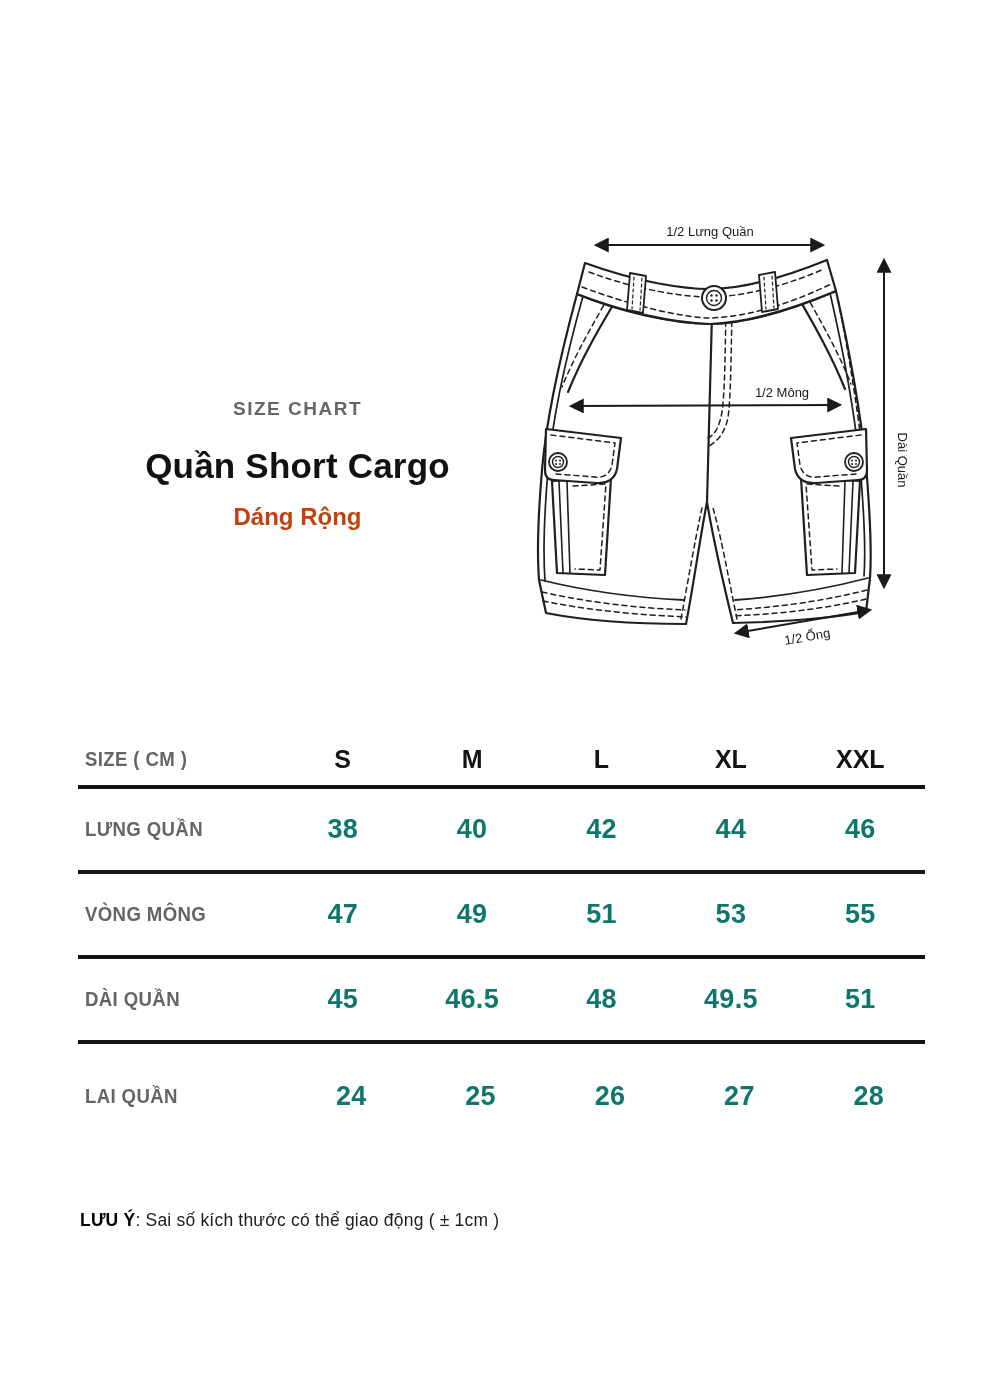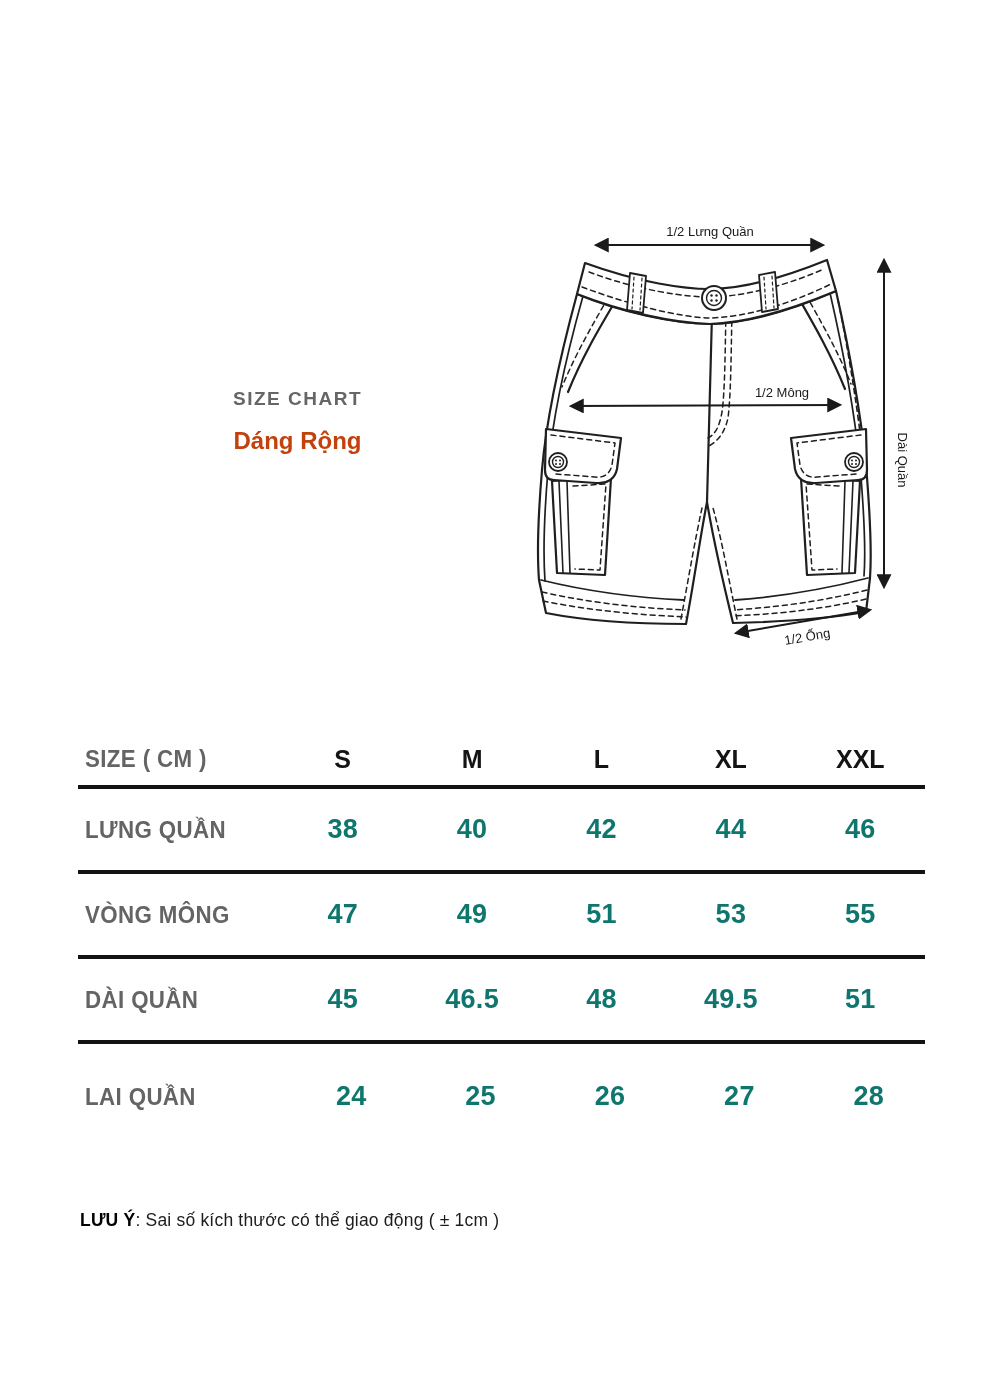--- a/index.html
+++ b/index.html
@@ -8,21 +8,21 @@
     position: relative;
     width: 1000px; height: 1400px;
     background: #ffffff;
     font-family: "Liberation Sans", sans-serif;
     color: #141414;
     overflow: hidden;
   }
 
   
   .title-block {
-    position: absolute; left: 90px; top: 388px; width: 415px;
+    position: absolute; left: 90px; top: 398px; width: 415px;
     text-align: center;
   }
   .eyebrow {
     font-size: 19px; font-weight: 700; letter-spacing: 1.5px;
     color: #666666;
   }
   .main-title {
     margin-top: 26px;
     font-size: 35px; font-weight: 800; color: #121212;
     letter-spacing: .2px;
@@ -42,39 +42,40 @@
   .trow {
     display: grid;
     grid-template-columns: 200px repeat(5, 1fr);
     align-items: center;
   }
   .trow.thead { height: 56px; border-bottom: 4px solid #131313; }
   .trow.data  { height: 85px; border-bottom: 4px solid #131313; }
   .trow.data.last { border-bottom: none; height: 105px; gap: 17px; }
   .tlabel {
     padding-left: 7px;
-    font-size: 24px; font-weight: 700; color: #646464;
+    font-size: 20px; font-weight: 700; color: #646464;
     letter-spacing: .4px; white-space: nowrap;
   }
   .tlabel > span { display: inline-block; transform: scaleX(.93); transform-origin: left center; }
   .thead .tsize { text-align: center; font-size: 25px; font-weight: 700; color: #141414; }
   .tval { text-align: center; font-size: 27px; font-weight: 700; color: #0f766e; letter-spacing: .3px; }
 
   
   .note {
     position: absolute; left: 80px; top: 1210px;
     font-size: 17.5px; color: #1c1c1c; letter-spacing: .2px;
   }
   .note b { font-weight: 800; color: #000000; }
 </style>
 </head>
 <body>
 
 <div class="title-block">
   <div class="eyebrow">SIZE CHART</div>
+  <div class="main-title">Quần Short Cargo</div>
   <div class="sub-title">Dáng Rộng</div>
 </div>
 
 <div class="diagram-wrap">
 <svg viewBox="520 200 430 480">
   <defs>
     <marker id="ah" viewBox="0 0 10 10" refX="8.5" refY="5" markerWidth="7.5" markerHeight="7.5" orient="auto-start-reverse">
       <path d="M0,0 L10,5 L0,10 z" fill="#1a1a1a"></path>
     </marker>
   </defs>

